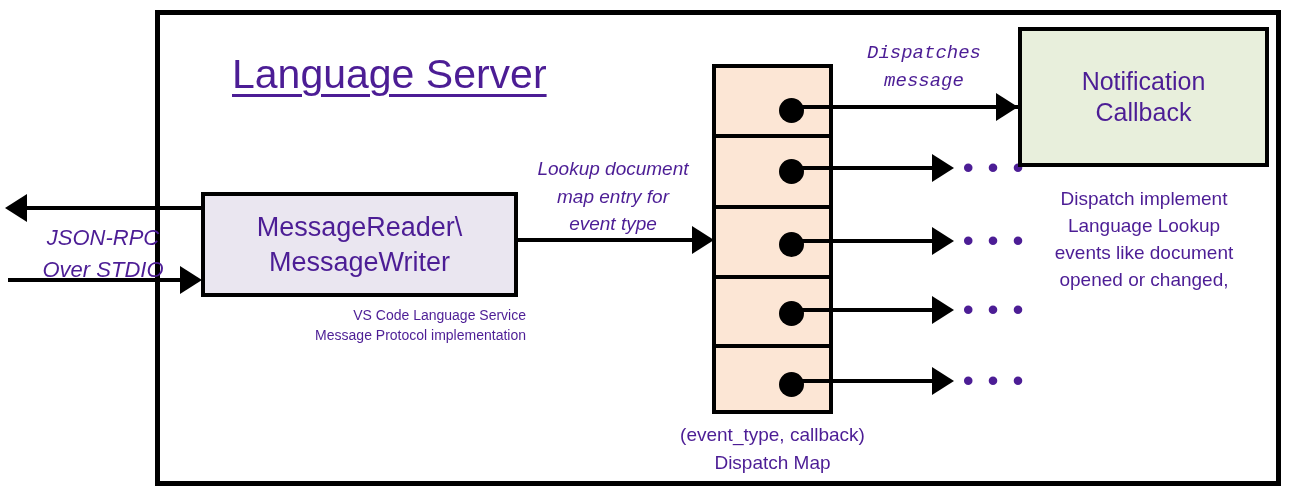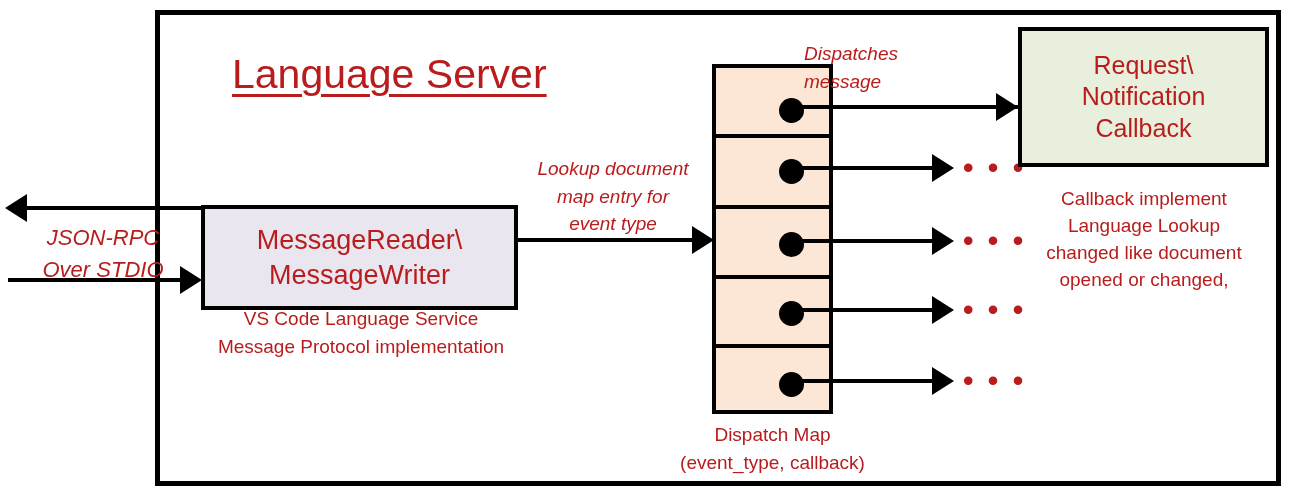--- a/index.html
+++ b/index.html
@@ -6,21 +6,21 @@
     margin: 0;
     padding: 0;
     background: #ffffff;
   }
   #canvas {
     position: relative;
     width: 1291px;
     height: 494px;
     background: #ffffff;
     font-family: "Liberation Sans", sans-serif;
-    color: #b91c1c;
+    color: #4c1d95;
     overflow: hidden;
   }
 
   
   .server-frame {
     position: absolute;
     left: 155px;
     top: 10px;
     width: 1126px;
     height: 476px;
@@ -40,40 +40,40 @@
     text-decoration: underline;
     text-underline-offset: 6px;
     text-decoration-thickness: 3px;
     white-space: nowrap;
   }
 
   
   .reader-box {
     position: absolute;
     left: 201px;
-    top: 205px;
+    top: 192px;
     width: 317px;
     height: 105px;
     background: #eae6f0;
     border: 4px solid #000000;
     box-sizing: border-box;
     display: flex;
     align-items: center;
     justify-content: center;
     text-align: center;
     font-size: 27px;
     line-height: 1.26;
   }
   .reader-caption {
     position: absolute;
     left: 196px;
     top: 305px;
     width: 330px;
-    text-align: center;
-    font-size: 19px;
+    text-align: right;
+    font-size: 14px;
     line-height: 1.45;
   }
 
   
   .io-label {
     position: absolute;
     left: 28px;
     top: 222px;
     width: 150px;
     text-align: center;
@@ -90,27 +90,28 @@
     width: 186px;
     text-align: center;
     font-size: 19px;
     font-style: italic;
     line-height: 1.45;
   }
 
   
   .dispatch-label {
     position: absolute;
-    left: 804px;
+    left: 840px;
     top: 40px;
     width: 168px;
-    text-align: left;
+    text-align: center;
     font-size: 19px;
     font-style: italic;
     line-height: 1.45;
+    font-family: Liberation Mono, monospace;
   }
 
   
   .dispatch-map {
     position: absolute;
     left: 712px;
     top: 64px;
     width: 121px;
     height: 350px;
     border: 4px solid #000000;
@@ -244,22 +245,22 @@
     <div class="map-divider" style="top:276px;"></div>
 
     <div class="map-dot" style="left:63px; top:30px;"></div>
     <div class="map-dot" style="left:63px; top:91px;"></div>
     <div class="map-dot" style="left:63px; top:164px;"></div>
     <div class="map-dot" style="left:63px; top:233px;"></div>
     <div class="map-dot" style="left:63px; top:304px;"></div>
   </div>
 
   <div class="map-caption">
+    <div>(event_type, callback)</div>
     <div>Dispatch Map</div>
-    <div>(event_type, callback)</div>
   </div>
 
   <div class="hline" style="left:786px; top:105px; width:233px;"></div>
   <div class="arrow-right" style="left:996px; top:93px;"></div>
   <div class="dispatch-label">
     <div>Dispatches</div>
     <div>message</div>
   </div>
 
   <div class="hline" style="left:786px; top:166px; width:152px;"></div>
@@ -273,26 +274,25 @@
   <div class="hline" style="left:786px; top:308px; width:152px;"></div>
   <div class="arrow-right" style="left:932px; top:296px;"></div>
   <div class="ellipsis" style="left:963px; top:295px;">• • •</div>
 
   <div class="hline" style="left:786px; top:379px; width:152px;"></div>
   <div class="arrow-right" style="left:932px; top:367px;"></div>
   <div class="ellipsis" style="left:963px; top:366px;">• • •</div>
 
   <div class="callback-box">
     <div>
-      <div>Request\</div>
       <div>Notification</div>
       <div>Callback</div>
     </div>
   </div>
 
   <div class="callback-caption">
-    <div>Callback implement</div>
+    <div>Dispatch implement</div>
     <div>Language Lookup</div>
-    <div>changed like document</div>
+    <div>events like document</div>
     <div>opened or changed,</div>
   </div>
 
 </div>
 
 </body></html>

